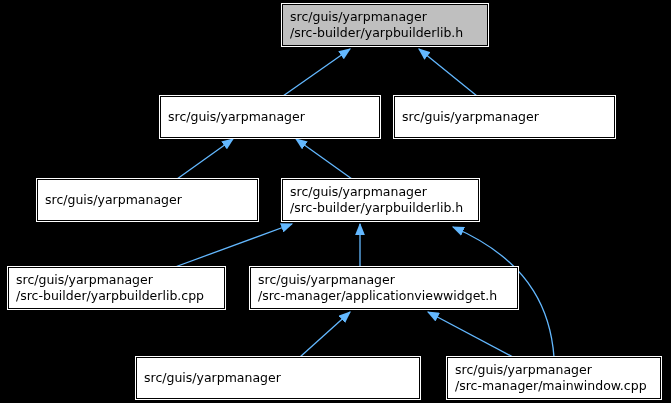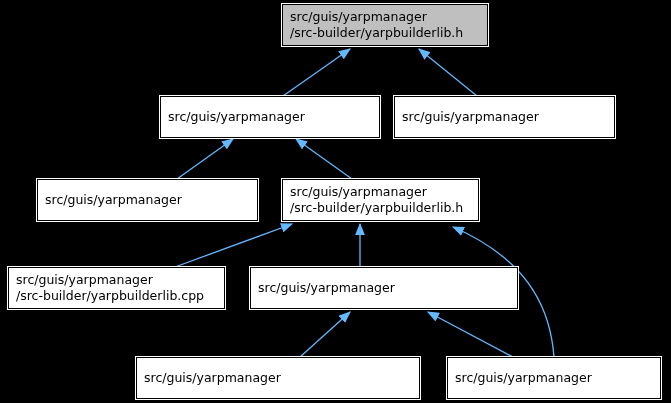--- a/index.html
+++ b/index.html
@@ -97,23 +97,25 @@
     <span>/src-builder/yarpbuilderlib.h</span>
   </div>
 
   <div class="node" style="left:8px; top:267px; width:217px; height:42px;">
     <span>src/guis/yarpmanager</span>
     <span>/src-builder/yarpbuilderlib.cpp</span>
   </div>
 
   <div class="node" style="left:250px; top:267px; width:268px; height:42px;">
     <span>src/guis/yarpmanager</span>
+    <span>/src-manager/applicationviewwidget.h</span>
   </div>
 
   <div class="node" style="left:136px; top:357px; width:284px; height:42px;">
     <span>src/guis/yarpmanager</span>
   </div>
 
   <div class="node" style="left:447px; top:357px; width:214px; height:42px;">
     <span>src/guis/yarpmanager</span>
+    <span>/src-manager/mainwindow.cpp</span>
   </div>
 
 </div>
 
 </body></html>

